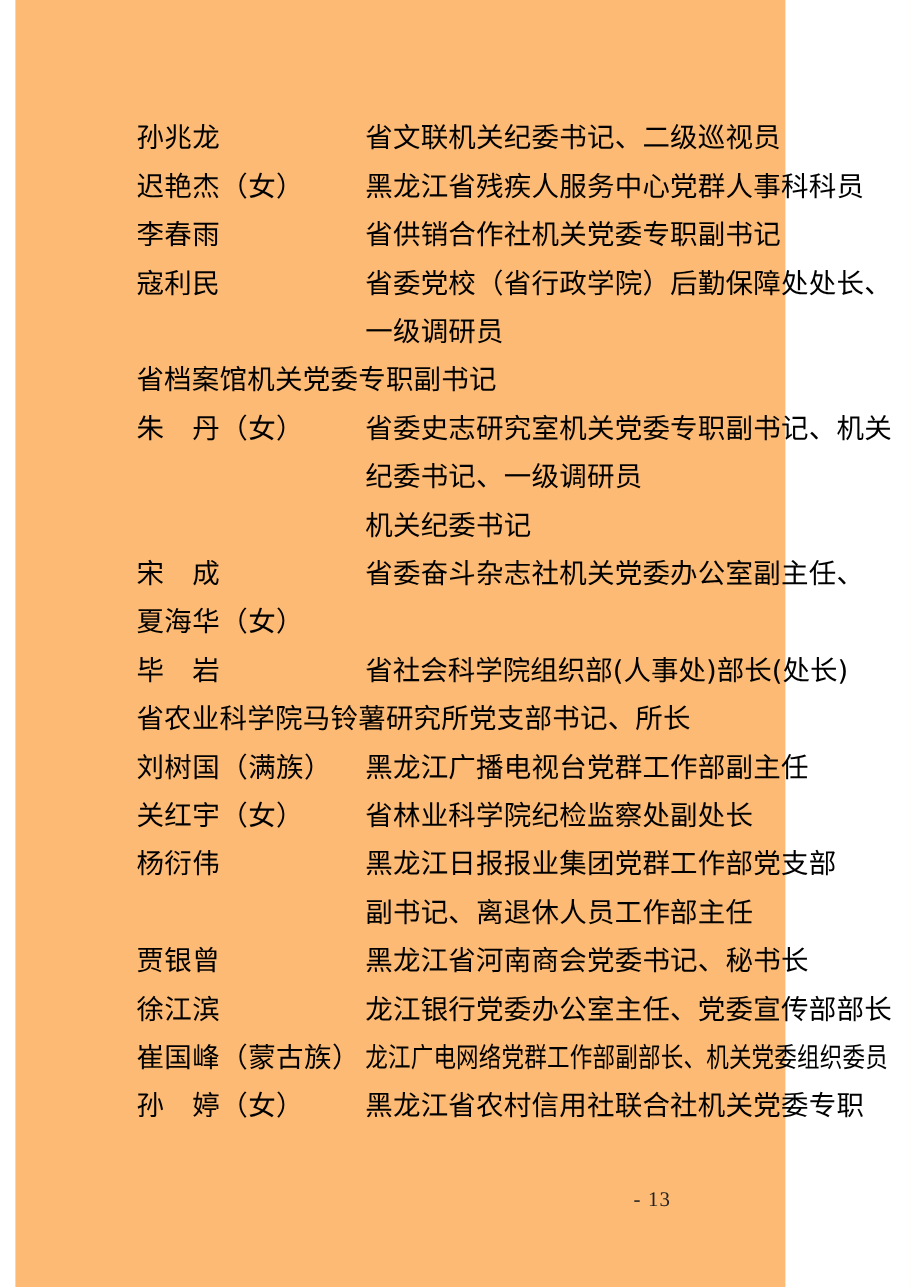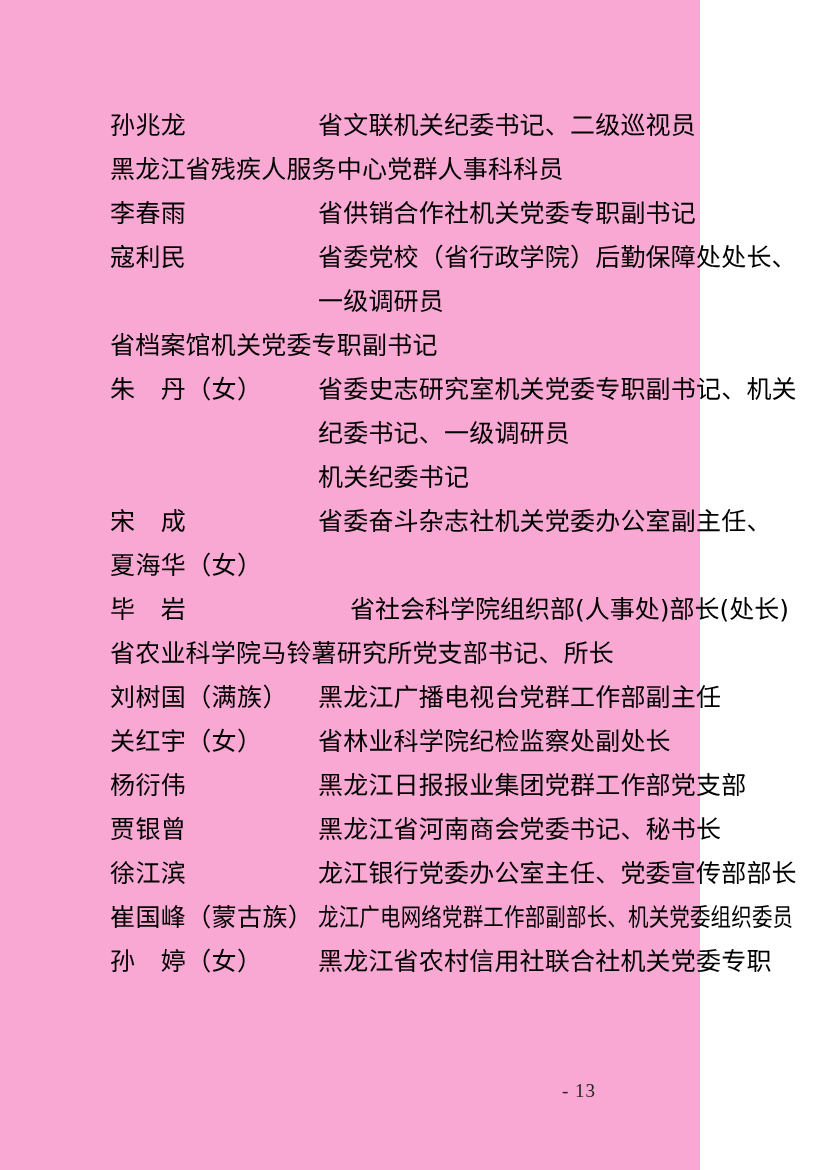--- a/index.html
+++ b/index.html
@@ -13,25 +13,25 @@
     height: 1170px;
     position: relative;
     overflow: hidden;
     font-family: "DejaVu Sans", "Liberation Sans", sans-serif;
     color: #000000;
     -webkit-font-smoothing: antialiased;
   }
 
   #page {
     position: absolute;
-    left: 0;
+    left: 14px;
     top: 0;
     width: 700px;
     height: 1170px;
-    background: #f9a8d4;
+    background: #fdba74;
   }
 
   #roster {
     position: absolute;
     left: 110px;
     top: 104px;
     width: 620px;
   }
 
   .entry {
@@ -69,21 +69,20 @@
   .desc-cell.condensed {
     transform: scaleX(0.82);
     transform-origin: left center;
     display: inline-block;
     width: 122%;
   }
 
   
   .desc-cell.halfwidth-parens {
     letter-spacing: 0px;
-    margin-left: 32px;
   }
 
   #page-number {
     position: absolute;
     right: 104px;
     top: 1080px;
     font-family: "Liberation Serif", "DejaVu Serif", serif;
     font-size: 19px;
     color: #222222;
     letter-spacing: 1px;
@@ -99,20 +98,21 @@
 
     <div class="entry">
       <div class="line">
         <div class="name-cell">孙兆龙</div>
         <div class="desc-cell">省文联机关纪委书记、二级巡视员</div>
       </div>
     </div>
 
     <div class="entry">
       <div class="line">
+        <div class="name-cell">迟艳杰（女）</div>
         <div class="desc-cell">黑龙江省残疾人服务中心党群人事科科员</div>
       </div>
     </div>
 
     <div class="entry">
       <div class="line">
         <div class="name-cell">李春雨</div>
         <div class="desc-cell">省供销合作社机关党委专职副书记</div>
       </div>
     </div>
@@ -187,20 +187,24 @@
         <div class="name-cell">关红宇（女）</div>
         <div class="desc-cell">省林业科学院纪检监察处副处长</div>
       </div>
     </div>
 
     <div class="entry">
       <div class="line">
         <div class="name-cell">杨衍伟</div>
         <div class="desc-cell">黑龙江日报报业集团党群工作部党支部</div>
       </div>
+      <div class="line cont">
+        <div class="name-cell"></div>
+        <div class="desc-cell">副书记、离退休人员工作部主任</div>
+      </div>
     </div>
 
     <div class="entry">
       <div class="line">
         <div class="name-cell">贾银曾</div>
         <div class="desc-cell">黑龙江省河南商会党委书记、秘书长</div>
       </div>
     </div>
 
     <div class="entry">

